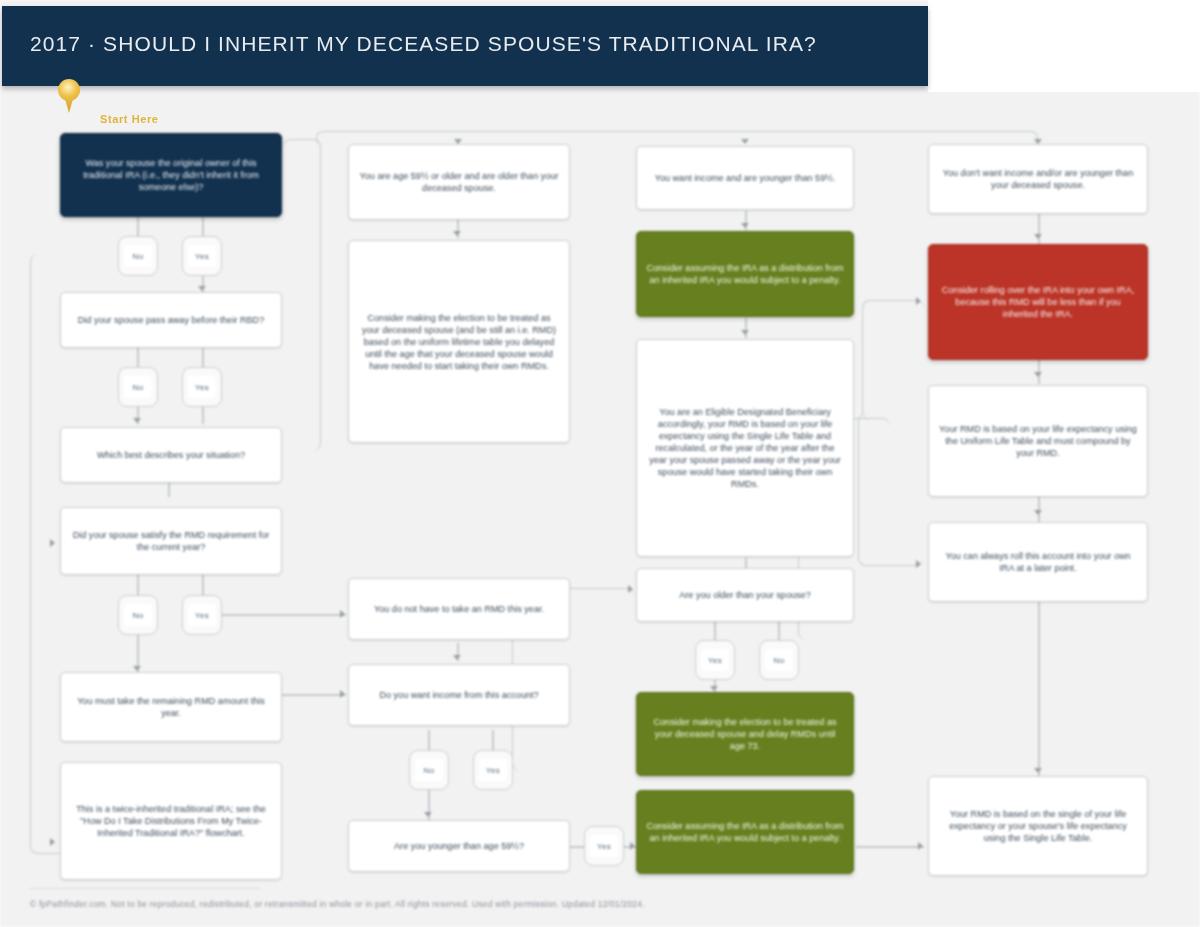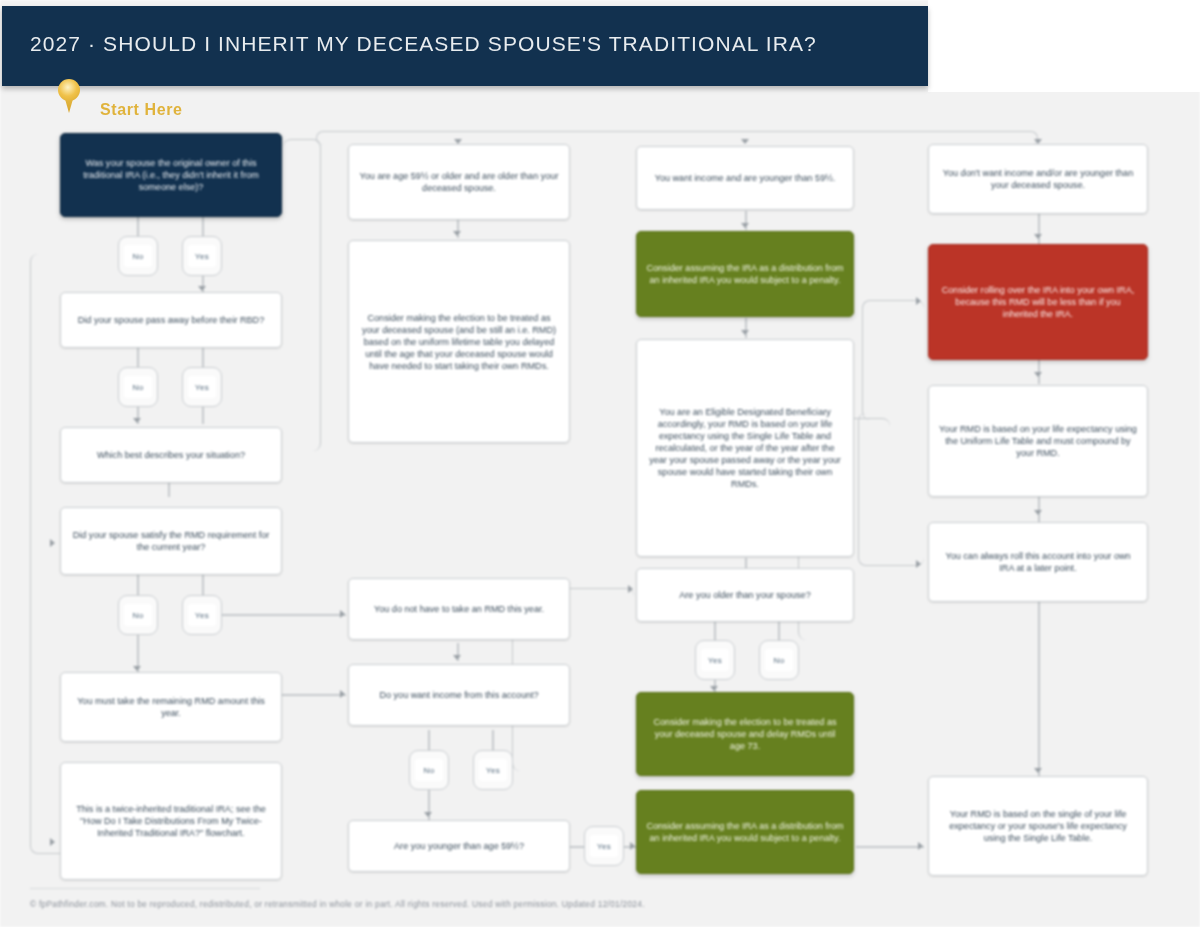--- a/index.html
+++ b/index.html
@@ -40,22 +40,22 @@
   #startpin .bulb{
     position:absolute;left:0;top:0;width:22px;height:22px;border-radius:50%;
     background:radial-gradient(circle at 45% 38%, #fdf2c4 0%, #f0c24a 48%, #d9a72e 100%);
   }
   #startpin .tip{
     position:absolute;left:5px;top:13px;width:12px;height:21px;
     background:linear-gradient(180deg,#eabf4c 0%, #d7a52c 100%);
     clip-path:polygon(50% 100%, 0% 0%, 100% 0%);
   }
   #starttext{
-    position:absolute;left:100px;top:101px;
-    color:#e0b33c;font-size:16px;letter-spacing:.6px;font-weight:700;
+    position:absolute;left:100px;top:113px;
+    color:#e0b33c;font-size:11px;letter-spacing:.6px;font-weight:700;
   }
   
   .box{
     position:absolute;
     box-sizing:border-box;
     display:flex;align-items:center;justify-content:center;
     text-align:center;
     border-radius:5px;
     padding:6px 9px;
     line-height:1.32;
@@ -304,20 +304,20 @@
   <div class="box q" style="left:928px;top:776px;width:220px;height:100px;">Your RMD is based on the single of your life expectancy or your spouse's life expectancy using the Single Life Table.</div>
 
   <div id="footrule"></div>
   <div id="footer">© fpPathfinder.com. Not to be reproduced, redistributed, or retransmitted in whole or in part. All rights reserved. Used with permission. Updated 12/01/2024.</div>
 
 </div>
 
 <div id="whitestrip"></div>
 
 <div id="header">
-  <div class="title">2027 · SHOULD I INHERIT MY DECEASED SPOUSE'S TRADITIONAL IRA?</div>
+  <div class="title">2017 · SHOULD I INHERIT MY DECEASED SPOUSE'S TRADITIONAL IRA?</div>
 </div>
 
 <div id="startpin">
   <div class="tip"></div>
   <div class="bulb"></div>
 </div>
 <div id="starttext">Start Here</div>
 
 </body></html>

